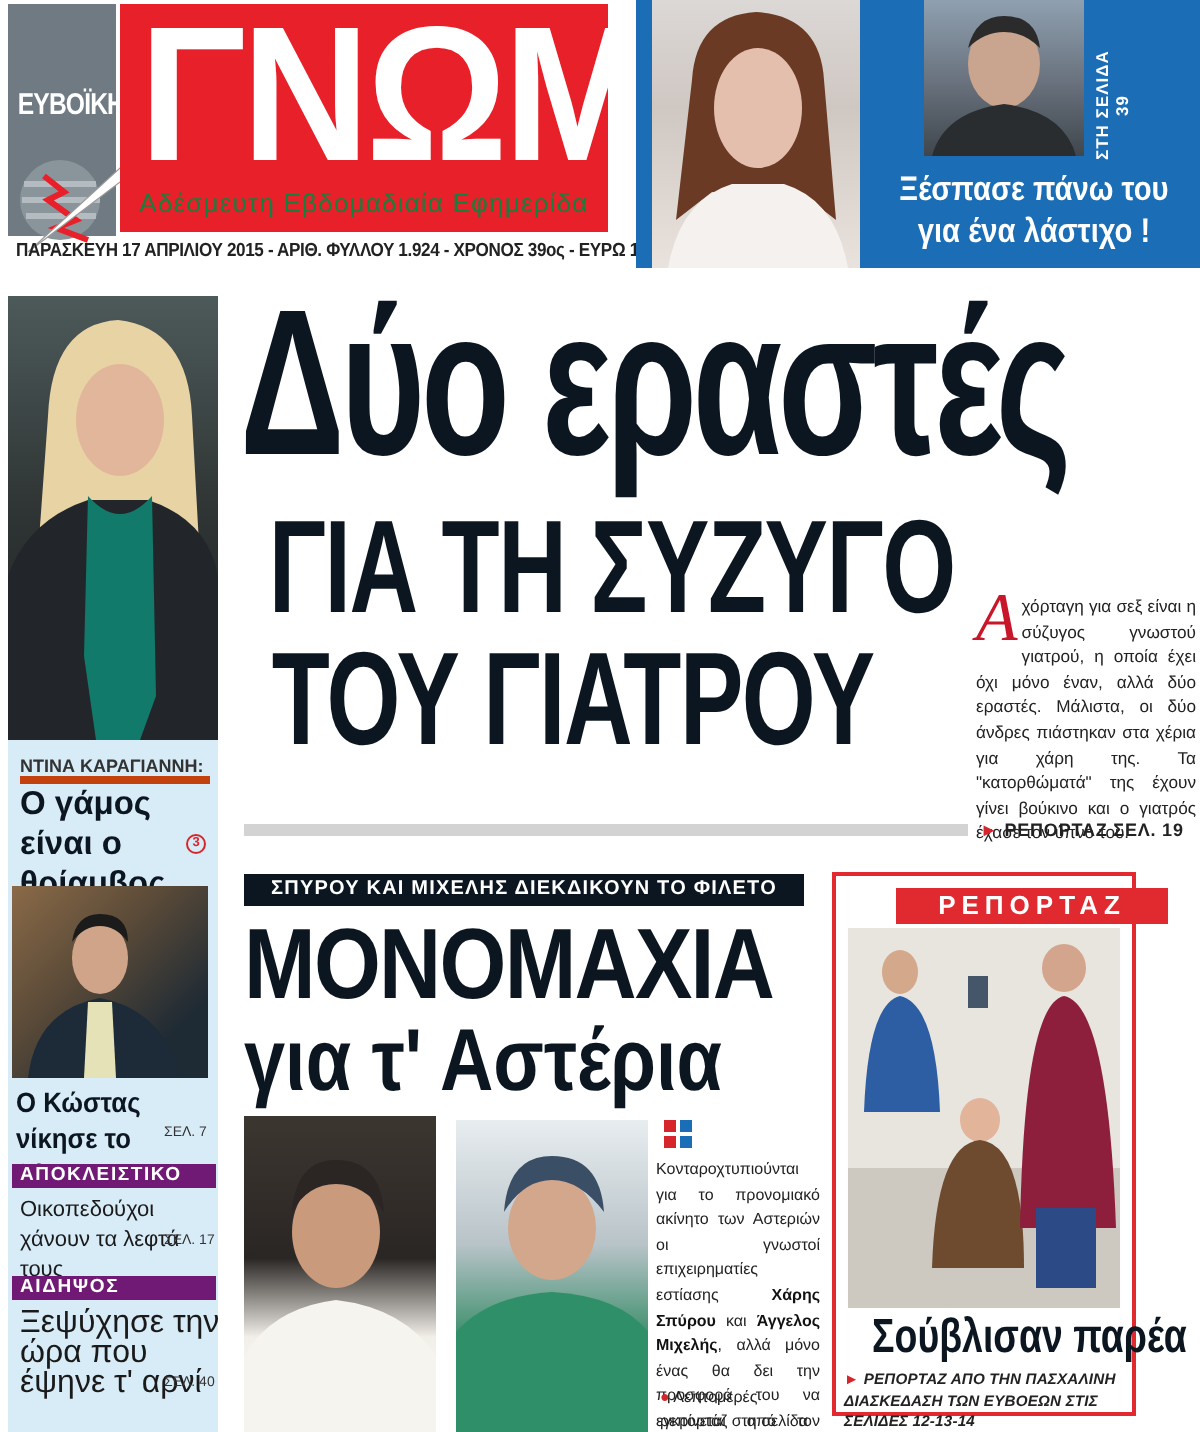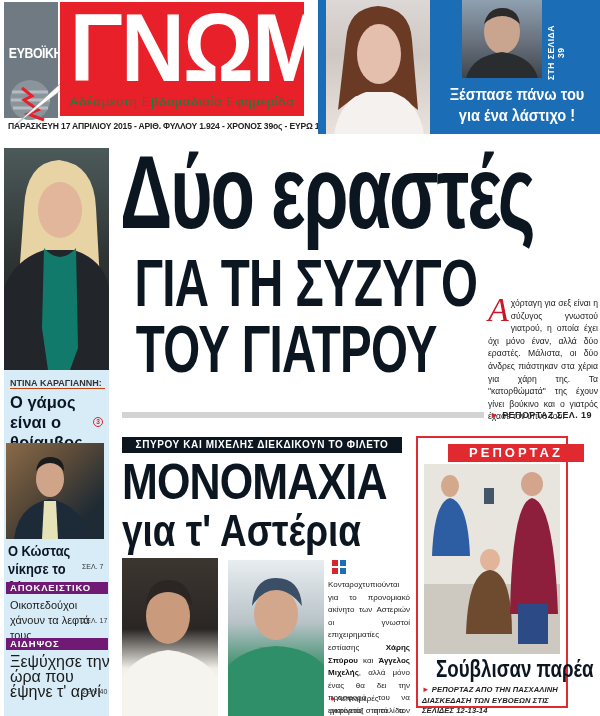--- a/index.html
+++ b/index.html
@@ -20,21 +20,21 @@
     
     .teaser-box { left: 318px; top: 0px; width: 282px; height: 134px; background: #1b6db5; }
     .teaser-photo1 { left: 326px; top: 0px; width: 104px; height: 134px; background: linear-gradient(180deg,#dcd8d6 0%,#cfc7c2 40%,#e9e2dd 100%); overflow: hidden; }
     .teaser-photo2 { left: 462px; top: 0px; width: 80px; height: 78px; background: linear-gradient(180deg,#8fa0b0 0%,#6b7480 50%,#3f464d 100%); overflow: hidden; }
     .teaser-side { left: 546px; top: 20px; width: 16px; height: 66px; color: #fff; font-size: 8.5px; font-weight: 700; writing-mode: vertical-rl; transform: rotate(180deg); text-align: center; letter-spacing: 0.5px; }
     .teaser-headline { left: 434px; top: 84px; width: 166px; text-align: center; color: #fff; font-size: 17px; font-weight: 700; line-height: 21px; transform: scaleX(0.86); transform-origin: center top; }
 
     
     .leftcol { left: 4px; top: 148px; width: 105px; height: 568px; background: #d8ecf8; }
     .photo-ntina { left: 4px; top: 148px; width: 105px; height: 222px; background: linear-gradient(180deg,#4d5a5a 0%,#2e3333 50%,#1d2020 100%); overflow: hidden; }
-    .ntina-kicker { left: 10px; top: 378px; width: 95px; font-size: 9px; font-weight: 700; color: #333; border-bottom: 1px solid #c2410c; padding-bottom: 0; }
+    .ntina-kicker { left: 10px; top: 378px; width: 95px; font-size: 9px; font-weight: 700; color: #333; border-bottom: 4px solid #c2410c; padding-bottom: 0; }
     .ntina-head { left: 10px; top: 392px; width: 100px; font-size: 16.5px; font-weight: 700; line-height: 20px; color: #0c1620; }
     .pg-badge { left: 93px; top: 417px; width: 10px; height: 10px; border: 1.5px solid #d7262b; border-radius: 50%; font-size: 6.5px; font-weight: 700; color: #d7262b; text-align: center; line-height: 7px; }
 
     .photo-kostas { left: 6px; top: 443px; width: 98px; height: 96px; background: linear-gradient(135deg,#8a6a48 0%,#5a4a38 40%,#1e2a34 80%); overflow: hidden; }
     .kostas-head { left: 8px; top: 542px; width: 100px; font-size: 14px; font-weight: 700; line-height: 18px; color: #0c1620; transform: scaleX(0.92); transform-origin: left top; }
     .kostas-page { left: 82px; top: 563px; font-size: 7px; color: #333; }
 
     .section-bar { left: 6px; width: 102px; height: 12px; background: #701a75; color: #fff; font-size: 9.5px; font-weight: 700; padding-left: 4px; line-height: 12px; letter-spacing: 0.8px; }
     .exclusive-bar { top: 582px; }
     .exclusive-head { left: 10px; top: 598px; width: 100px; font-size: 11px; line-height: 15px; color: #1a1a1a; }

